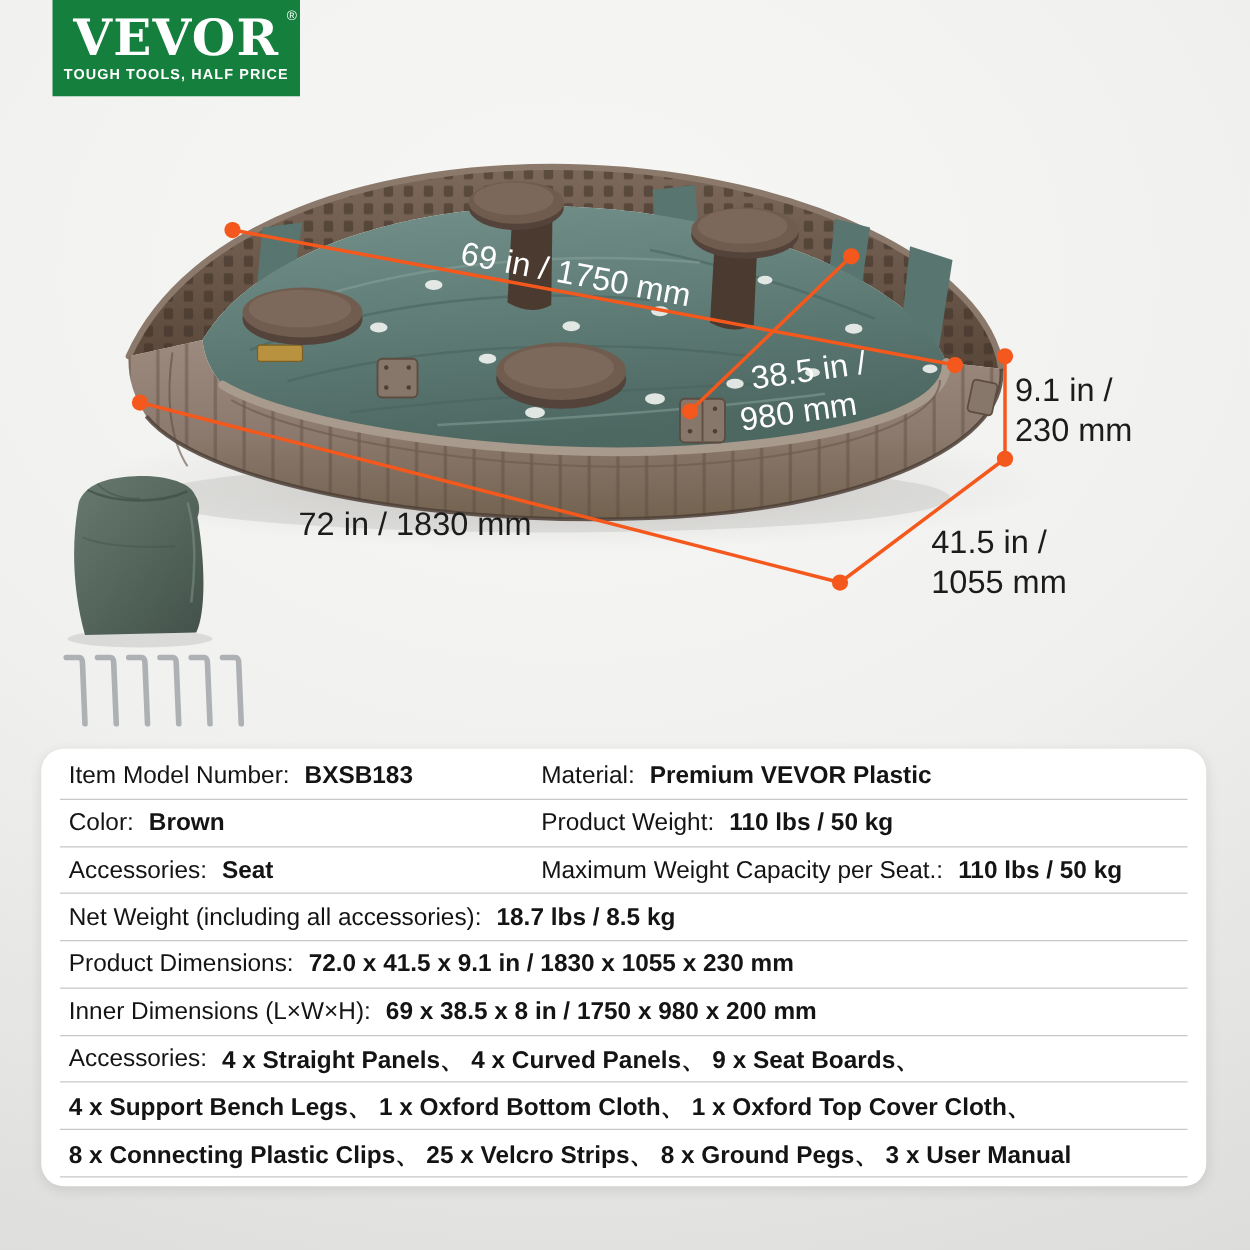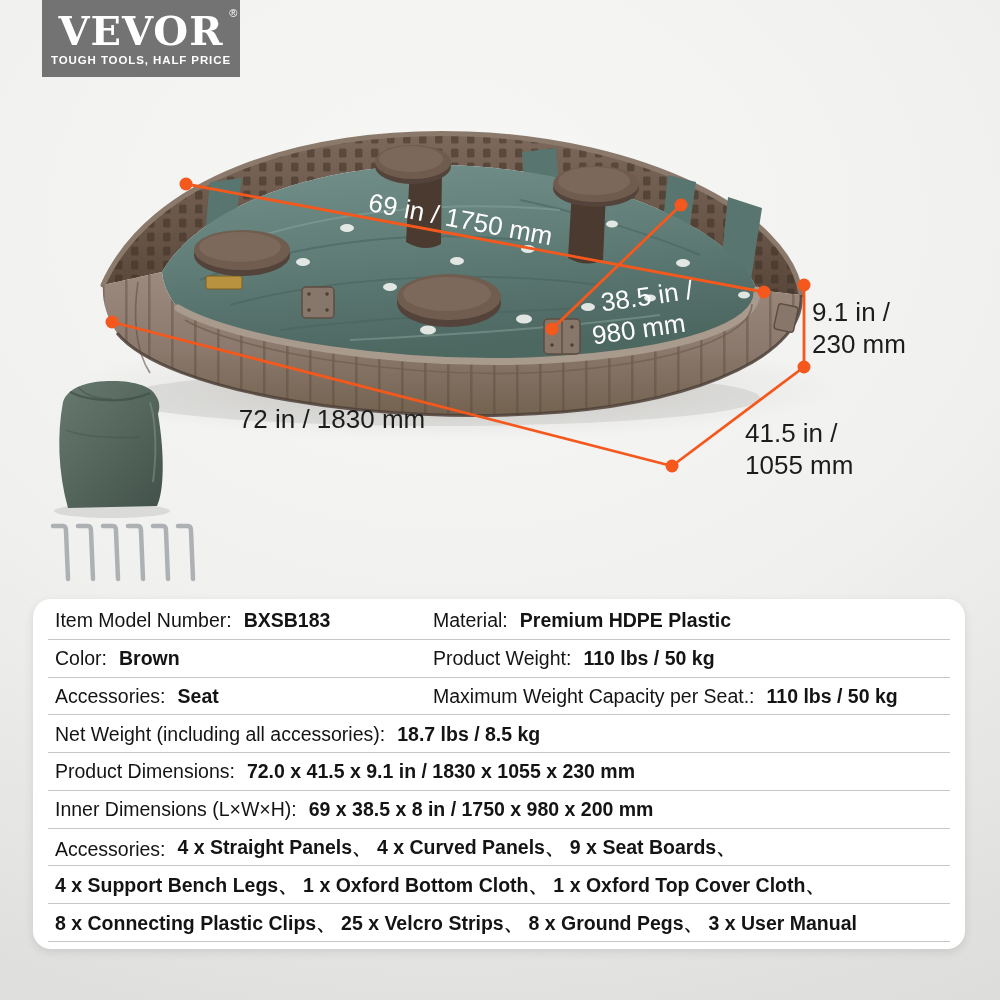--- a/index.html
+++ b/index.html
@@ -6,21 +6,21 @@
   body{
     width:1000px;height:1000px;overflow:hidden;
     font-family:"Liberation Sans","DejaVu Sans",sans-serif;
     background:radial-gradient(130% 100% at 45% 22%, #f7f7f6 0%, #f0f0ef 45%, #e4e4e3 72%, #d7d7d6 100%);
   }
   .page{position:relative;width:1000px;height:1000px;}
 
   
   .logo{
     position:absolute;left:42px;top:0;width:198px;height:77px;
-    background:#737373;color:#fff;
+    background:#15803d;color:#fff;
     display:flex;flex-direction:column;align-items:center;justify-content:center;gap:3px;
   }
   .logo .name{
     font-family:"DejaVu Serif","Liberation Serif",serif;
     font-weight:700;font-size:40px;line-height:1;letter-spacing:1px;position:relative;
   }
   .logo .name .reg{
     position:absolute;top:-3px;right:-15px;font-size:11px;
     font-family:"Liberation Sans",sans-serif;font-weight:400;
   }
@@ -38,21 +38,21 @@
     display:grid;grid-template-rows:repeat(9,1fr);
     padding-top:3px;padding-bottom:7px;box-sizing:border-box;
   }
   .spec-row{
     position:relative;display:flex;align-items:center;
     padding:0 22px;font-size:19.5px;color:#141414;white-space:nowrap;
   }
   .spec-row::after{
     content:"";position:absolute;left:15px;right:15px;bottom:0;height:1px;background:#c7c7c7;
   }
-  .cell{display:flex;align-items:flex-end;gap:12px;white-space:nowrap;}
+  .cell{display:flex;align-items:center;gap:12px;white-space:nowrap;}
   .cell .label{font-weight:400;}
   .cell .value{font-weight:700;}
   .cell.col2{position:absolute;left:400px;}
 </style>
 </head>
 <body>
 
 <div class="page">
 
   <header class="logo">
@@ -241,21 +241,21 @@
 
   <section class="spec-card">
 
     <div class="spec-row">
       <div class="cell">
         <span class="label">Item Model Number:</span>
         <span class="value">BXSB183</span>
       </div>
       <div class="cell col2">
         <span class="label">Material:</span>
-        <span class="value">Premium HDPE Plastic</span>
+        <span class="value">Premium VEVOR Plastic</span>
       </div>
     </div>
 
     <div class="spec-row">
       <div class="cell">
         <span class="label">Color:</span>
         <span class="value">Brown</span>
       </div>
       <div class="cell col2">
         <span class="label">Product Weight:</span>

